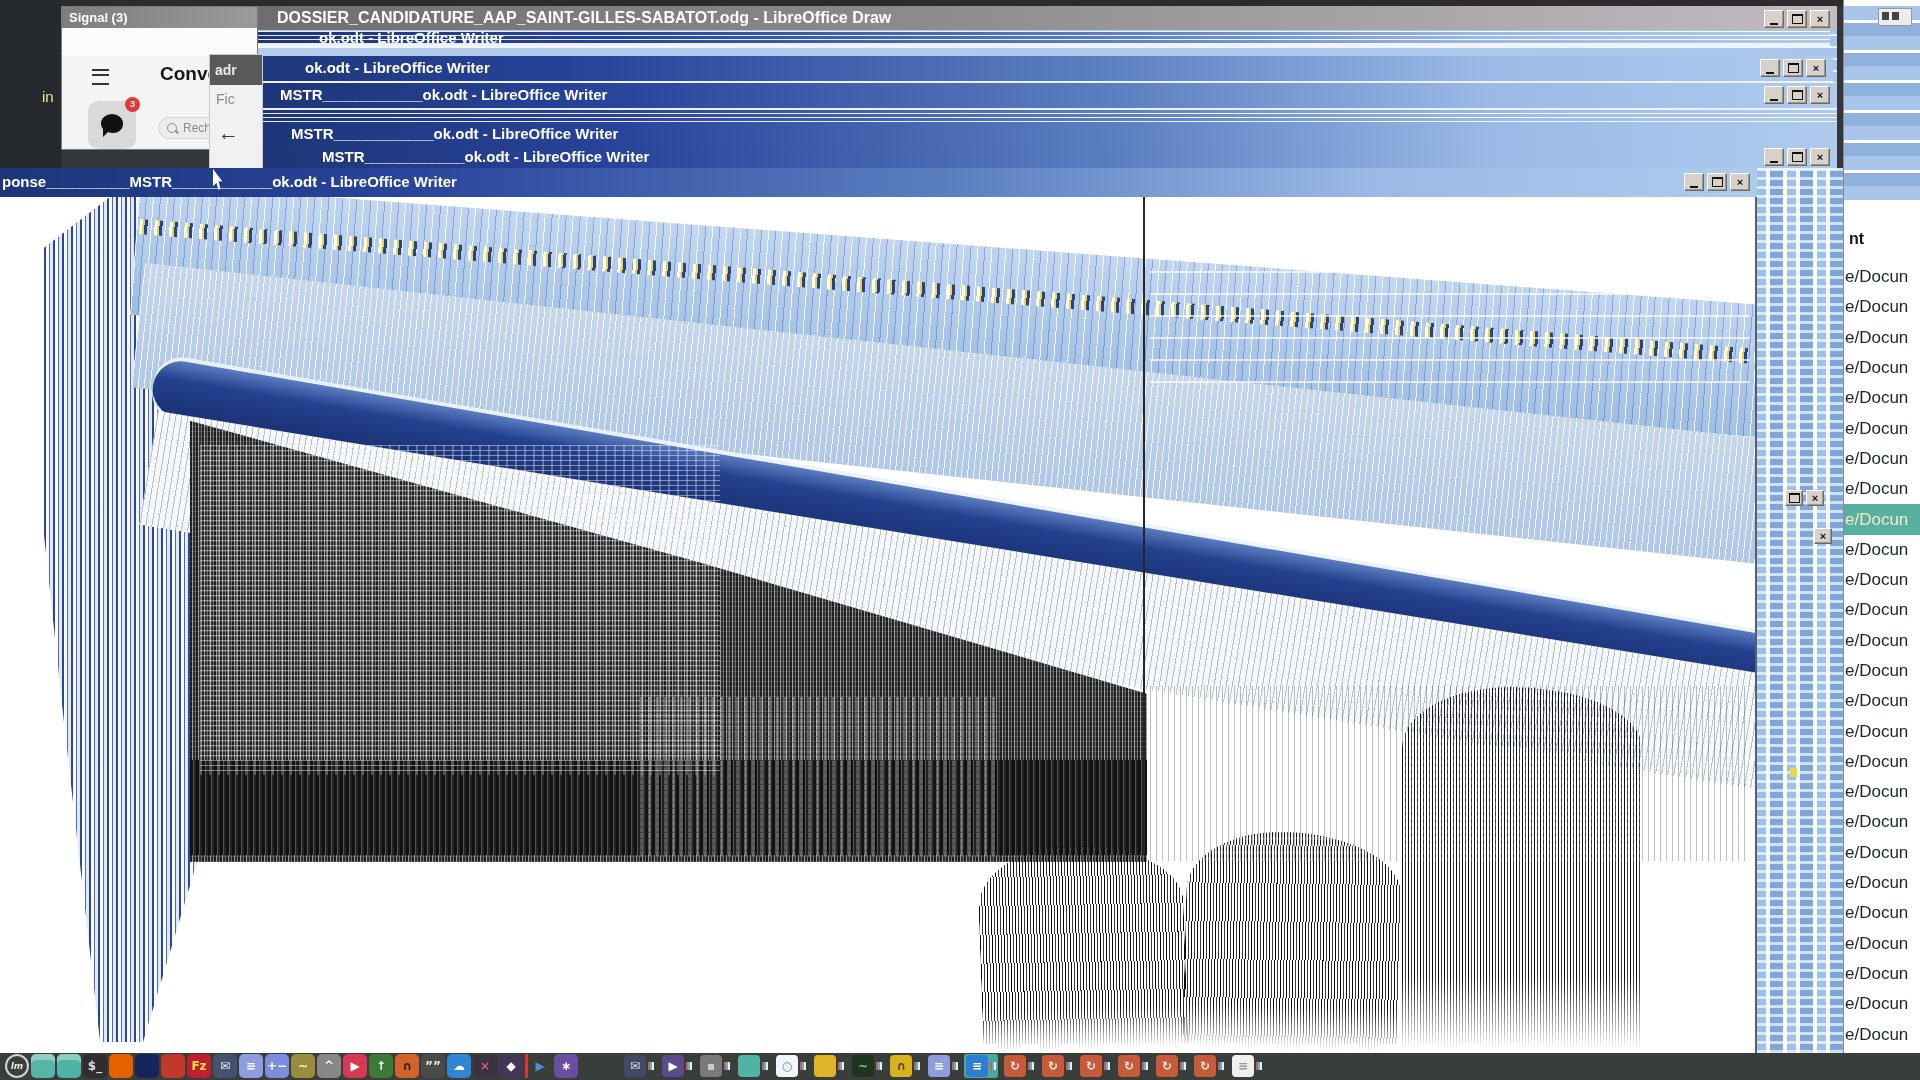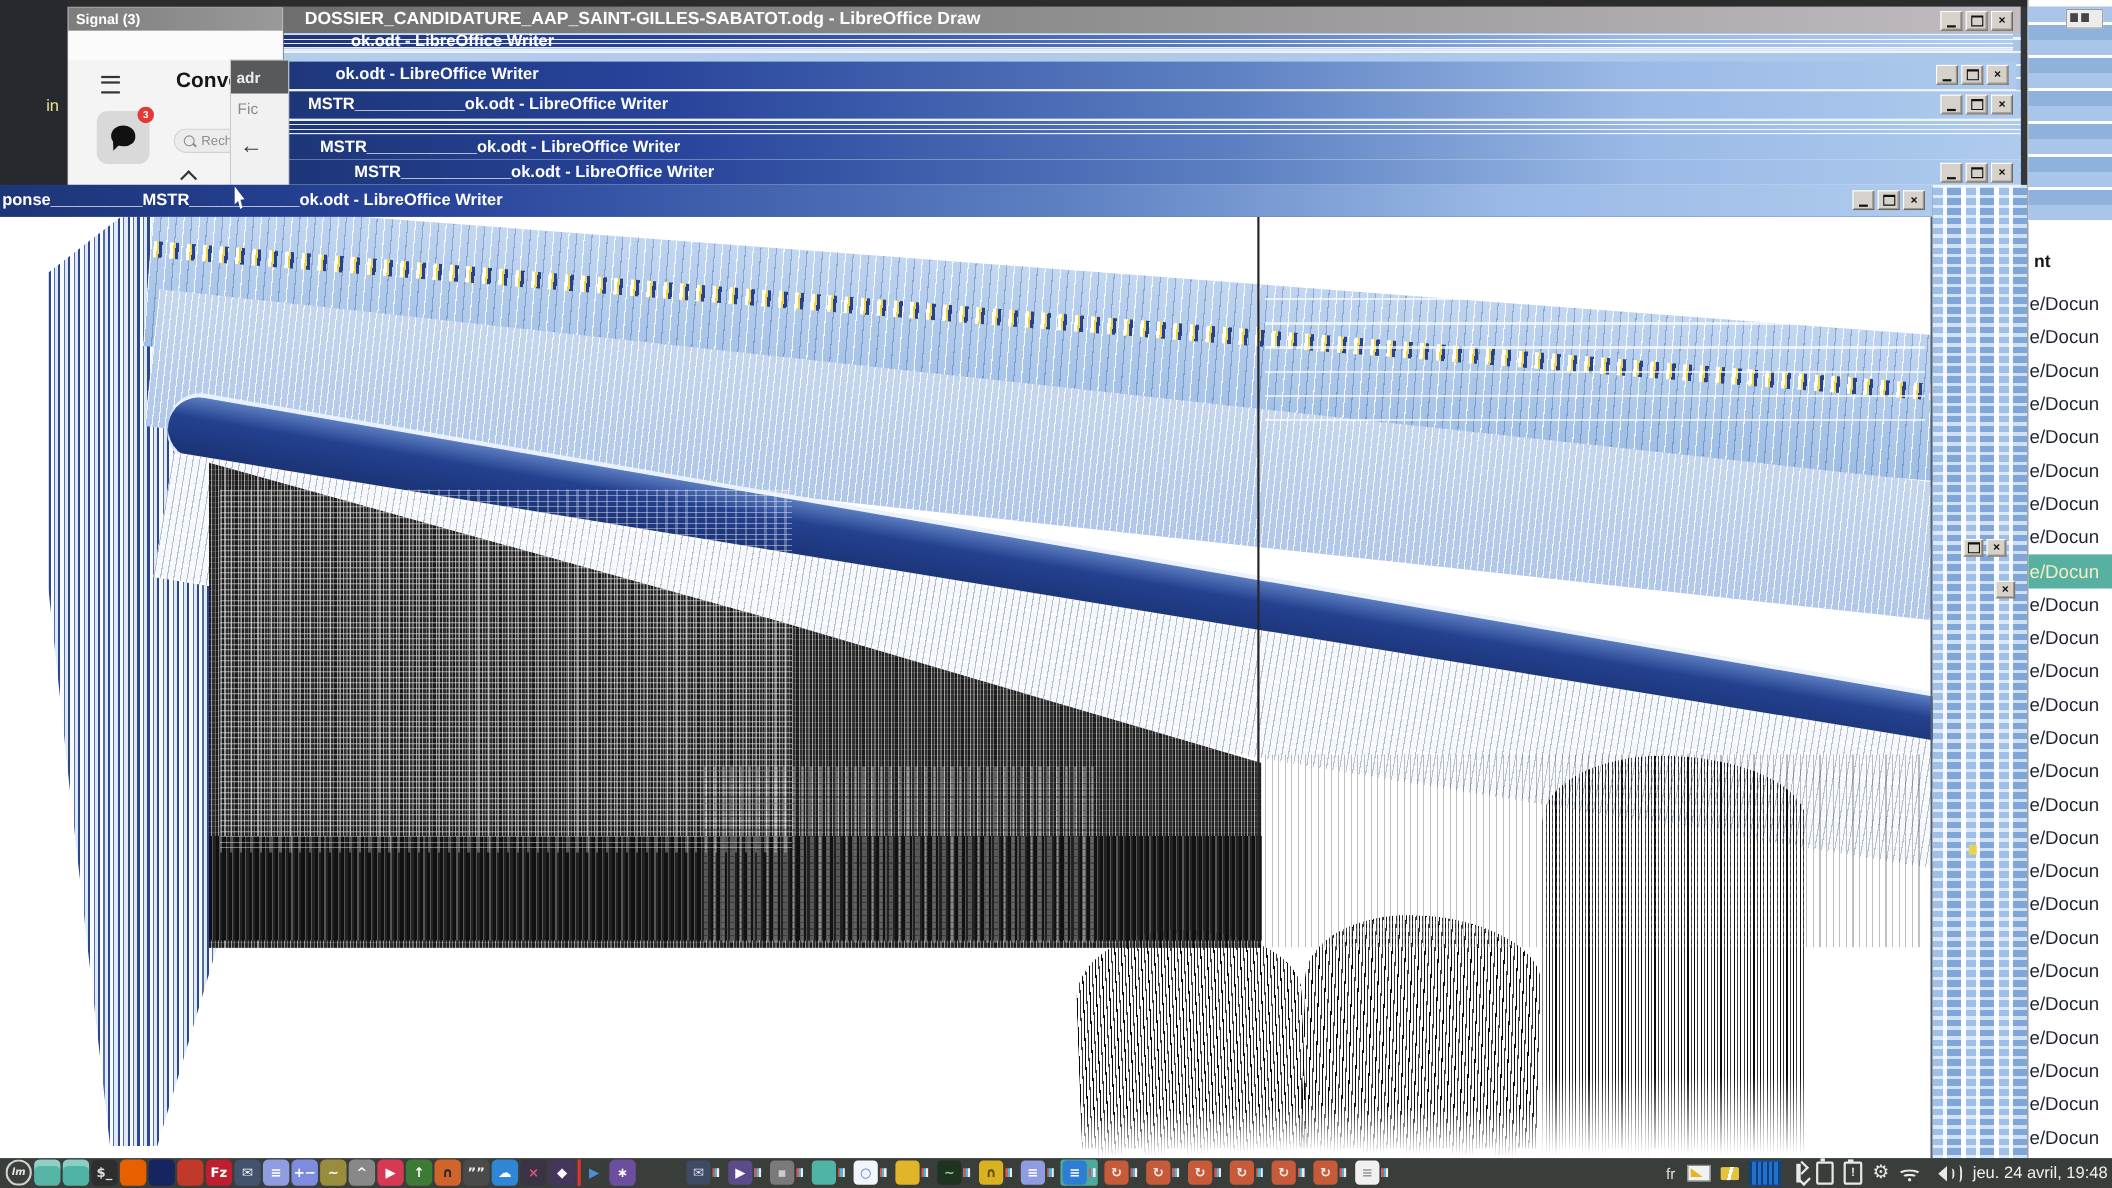--- a/index.html
+++ b/index.html
@@ -96,21 +96,21 @@
   #draw-bar{left:257px;top:6px;width:1580px;height:24px;z-index:9;
     background:linear-gradient(90deg,#6e6e6e,#8a8a8a 40%,#c2bcc2);
     color:#fff;font-size:16px;font-weight:bold;}
   #draw-bar .ttext{position:absolute;left:20px;top:0;line-height:24px;white-space:nowrap;}
   #draw-bar .winbtns{top:4px;}
   #corner-glitch{left:1878px;top:8px;width:34px;height:18px;background:#ececec;z-index:9;
     box-shadow:inset 0 0 0 1px #999;}
   #corner-glitch i{position:absolute;top:4px;width:7px;height:8px;background:#444;}
 
   
-  #signal{left:62px;top:7px;width:195px;height:161px;background:#f4f4f4;z-index:20;overflow:hidden;
+  #signal{left:62px;top:7px;width:195px;height:142px;background:#f4f4f4;z-index:20;overflow:hidden;
     box-shadow:0 0 0 1px #7a7a7a;text-decoration:underline;}
   #signal-title{position:absolute;left:0;top:0;width:100%;height:21px;
     background:linear-gradient(90deg,#7d7d7d,#9a9a9a);color:#fff;font-size:13px;font-weight:bold;
     line-height:21px;padding-left:7px;box-sizing:border-box;}
   #signal-menu{position:absolute;left:0;top:21px;width:100%;height:27px;background:#fbfbfb;
     display:flex;align-items:center;gap:15px;padding-left:10px;font-size:14px;color:#333;}
   #signal-body{position:absolute;left:0;top:48px;width:100%;height:113px;background:#f4f4f4;}
   #hamburger{position:absolute;left:30px;top:14px;width:17px;height:12px;
     border-top:2px solid #333;border-bottom:2px solid #333;}
   #hamburger::before{content:"";display:block;margin-top:3px;height:2px;background:#333;}
@@ -477,21 +477,21 @@
         <div class="launcher firefox" style="background: rgb(230, 96, 0);">
           <span class="glyph" style="color: rgb(255, 255, 255);"></span>
         </div>
         <div class="launcher streaks" style="background: rgb(22, 37, 95);">
           <span class="glyph" style="color: rgb(255, 255, 255);"></span>
         </div>
         <div class="launcher grid" style="background: rgb(192, 57, 43);">
           <span class="glyph" style="color: rgb(255, 255, 255);"></span>
         </div>
         <div class="launcher" style="background: rgb(191, 30, 46);">
-          <span class="glyph" style="color: #ffffff;">Fz</span>
+          <span class="glyph" style="color: #fde047;">Fz</span>
         </div>
         <div class="launcher" style="background: rgb(69, 82, 110);">
           <span class="glyph" style="color: rgb(238, 238, 238);">✉</span>
         </div>
         <div class="launcher" style="background: rgb(143, 156, 224);">
           <span class="glyph" style="color: rgb(255, 255, 255);">≡</span>
         </div>
         <div class="launcher" style="background: rgb(126, 140, 224);">
           <span class="glyph" style="color: rgb(255, 255, 255);">+−</span>
         </div>
@@ -593,38 +593,17 @@
         </div>
         <div class="winbtn">
           <span class="wicon glyph" style="color: rgb(245, 233, 226); background: rgb(199, 91, 57);">↻</span>
           <span class="dots"></span>
         </div>
         <div class="winbtn">
           <span class="wicon glyph" style="color: rgb(153, 153, 153); background: rgb(240, 240, 240);">≡</span>
           <span class="dots"></span>
         </div>
       </div>
-    <div id="tray">
-      <span id="lang-label">fr</span>
-      <span id="ruler-icon"></span>
-      <span id="yfolder-icon"></span>
-      <span id="monitor-icon"></span>
-      <span class="bt-icon"></span>
-      <span class="batt-icon"></span>
-      <span class="clip-icon">!</span>
-      <span class="gear-icon">⚙</span>
-      <span class="wifi-icon">
-          <i></i>
-          <i></i>
-          <i></i>
-        </span>
-      <span class="vol-icon">
-        <span class="tri"></span>
-          <span class="arc"></span>
-          <span class="arc big"></span>
-      </span>
-      <span id="clock">jeu. 24 avril, 19:48</span>
-    </div>
   </div>
 
   <div class="abs" id="cursor"></div>
 
 </div>
 
 </body></html>

